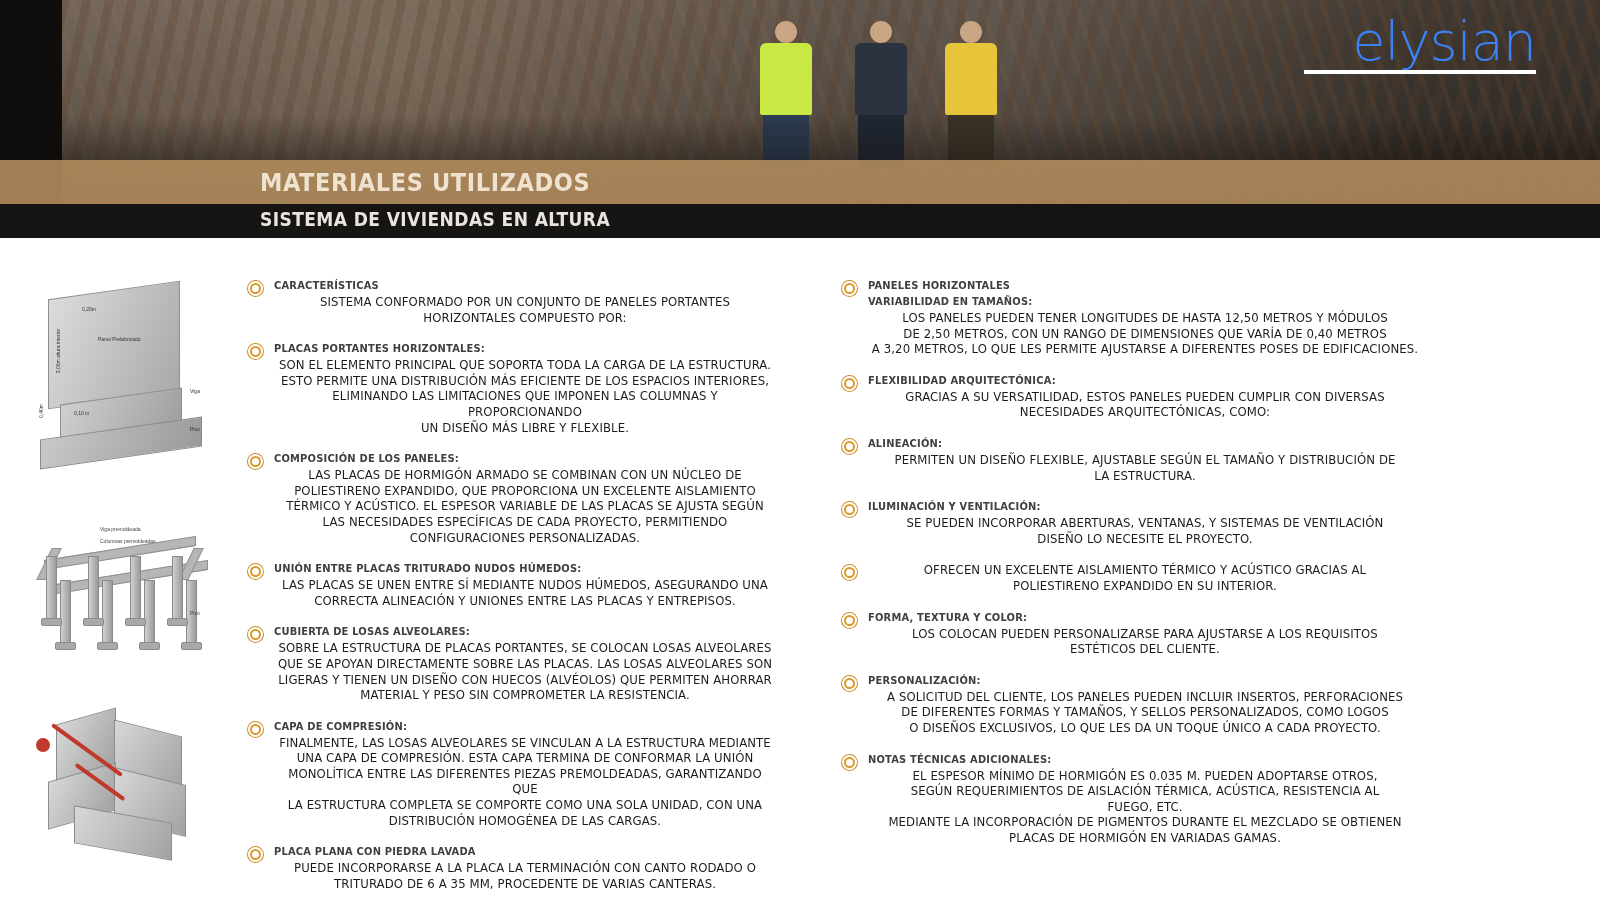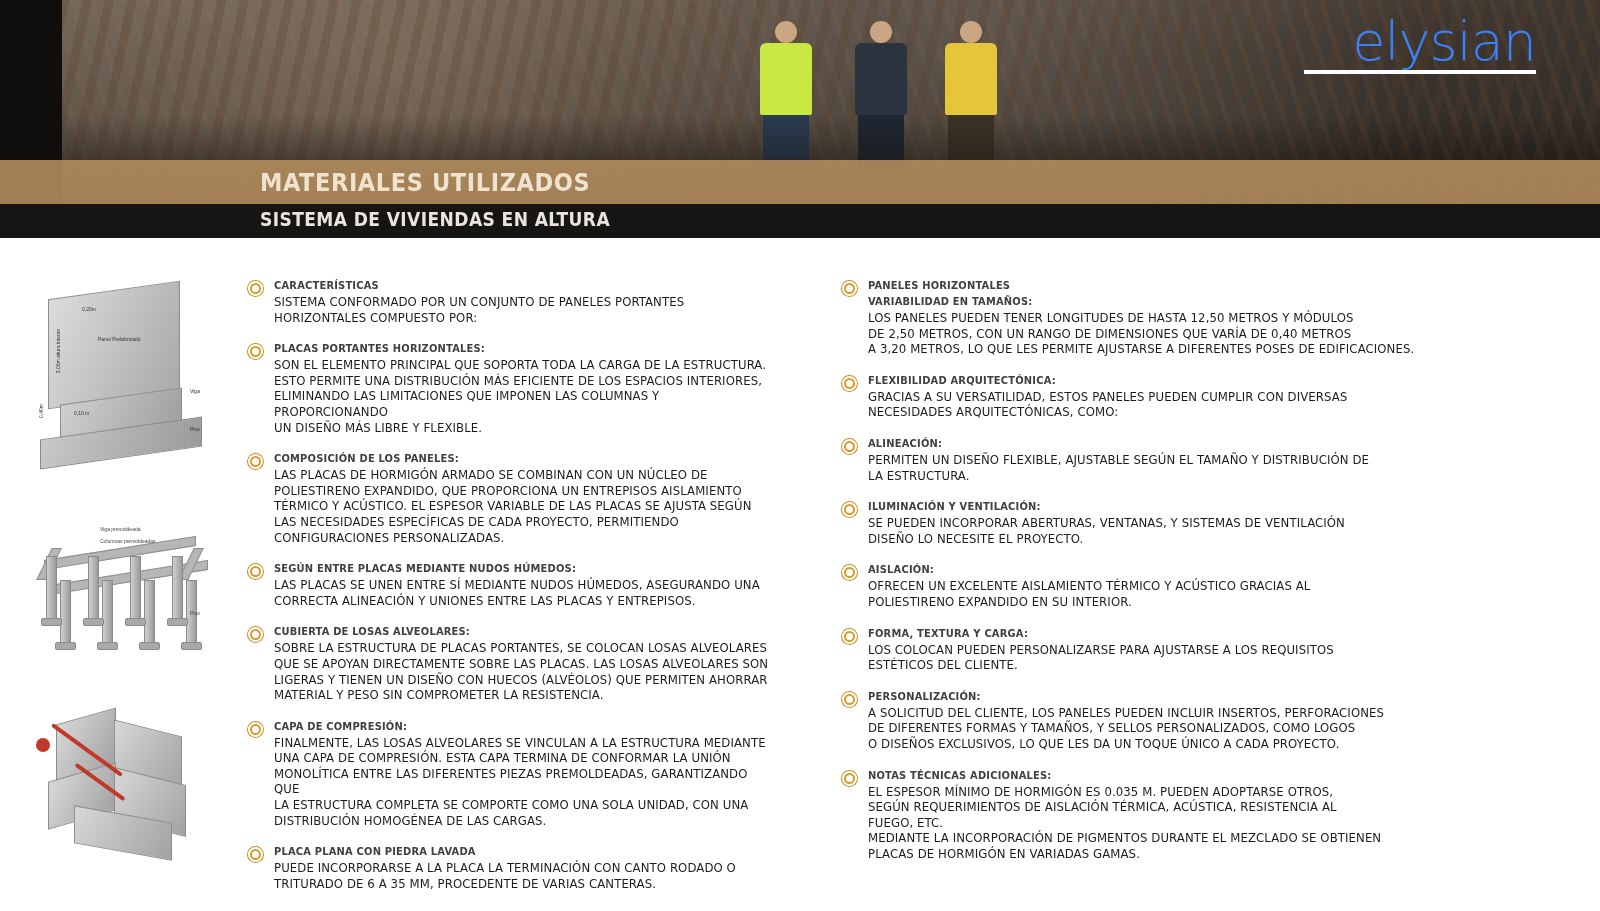--- a/index.html
+++ b/index.html
@@ -125,21 +125,21 @@
     content:"";position:absolute;left:4px;top:4px;width:7px;height:7px;border-radius:50%;background:#fff;
   }
   .h{
     font-size:11px;font-weight:bold;color:#404040;letter-spacing:.2px;line-height:16px;
     font-family:"DejaVu Sans Condensed","Liberation Sans", sans-serif;
   }
   .p{
     font-size:13px;color:#1c1c1c;line-height:15.6px;letter-spacing:.1px;
     font-family:"DejaVu Sans Condensed","Liberation Sans", sans-serif;
   }
-  .p .ln{display:block;}
+  .p .ln{display:block;text-align:center;}
 </style>
 </head>
 <body>
 
 <div class="hero">
   <div class="hero-photo">
     <div class="worker w1">
       <div class="head"></div>
         <div class="vest"></div>
         <div class="legs"></div>
@@ -242,30 +242,30 @@
         <span class="ln">ELIMINANDO LAS LIMITACIONES QUE IMPONEN LAS COLUMNAS Y PROPORCIONANDO</span>
         <span class="ln">UN DISEÑO MÁS LIBRE Y FLEXIBLE.</span>
       </div>
     </div>
 
     <div class="item">
       <span class="bullet"></span>
       <div class="h">COMPOSICIÓN DE LOS PANELES:</div>
       <div class="p">
         <span class="ln">LAS PLACAS DE HORMIGÓN ARMADO SE COMBINAN CON UN NÚCLEO DE</span>
-        <span class="ln">POLIESTIRENO EXPANDIDO, QUE PROPORCIONA UN ENTREPISOS AISLAMIENTO</span>
+        <span class="ln">POLIESTIRENO EXPANDIDO, QUE PROPORCIONA UN EXCELENTE AISLAMIENTO</span>
         <span class="ln">TÉRMICO Y ACÚSTICO. EL ESPESOR VARIABLE DE LAS PLACAS SE AJUSTA SEGÚN</span>
         <span class="ln">LAS NECESIDADES ESPECÍFICAS DE CADA PROYECTO, PERMITIENDO</span>
         <span class="ln">CONFIGURACIONES PERSONALIZADAS.</span>
       </div>
     </div>
 
     <div class="item">
       <span class="bullet"></span>
-      <div class="h">SEGÚN ENTRE PLACAS MEDIANTE NUDOS HÚMEDOS:</div>
+      <div class="h">UNIÓN ENTRE PLACAS TRITURADO NUDOS HÚMEDOS:</div>
       <div class="p">
         <span class="ln">LAS PLACAS SE UNEN ENTRE SÍ MEDIANTE NUDOS HÚMEDOS, ASEGURANDO UNA</span>
         <span class="ln">CORRECTA ALINEACIÓN Y UNIONES ENTRE LAS PLACAS Y ENTREPISOS.</span>
       </div>
     </div>
 
     <div class="item">
       <span class="bullet"></span>
       <div class="h">CUBIERTA DE LOSAS ALVEOLARES:</div>
       <div class="p">
@@ -334,30 +334,29 @@
       <span class="bullet"></span>
       <div class="h">ILUMINACIÓN Y VENTILACIÓN:</div>
       <div class="p">
         <span class="ln">SE PUEDEN INCORPORAR ABERTURAS, VENTANAS, Y SISTEMAS DE VENTILACIÓN</span>
         <span class="ln">DISEÑO LO NECESITE EL PROYECTO.</span>
       </div>
     </div>
 
     <div class="item">
       <span class="bullet"></span>
-      <div class="h">AISLACIÓN:</div>
       <div class="p">
         <span class="ln">OFRECEN UN EXCELENTE AISLAMIENTO TÉRMICO Y ACÚSTICO GRACIAS AL</span>
         <span class="ln">POLIESTIRENO EXPANDIDO EN SU INTERIOR.</span>
       </div>
     </div>
 
     <div class="item">
       <span class="bullet"></span>
-      <div class="h">FORMA, TEXTURA Y CARGA:</div>
+      <div class="h">FORMA, TEXTURA Y COLOR:</div>
       <div class="p">
         <span class="ln">LOS COLOCAN PUEDEN PERSONALIZARSE PARA AJUSTARSE A LOS REQUISITOS</span>
         <span class="ln">ESTÉTICOS DEL CLIENTE.</span>
       </div>
     </div>
 
     <div class="item">
       <span class="bullet"></span>
       <div class="h">PERSONALIZACIÓN:</div>
       <div class="p">

